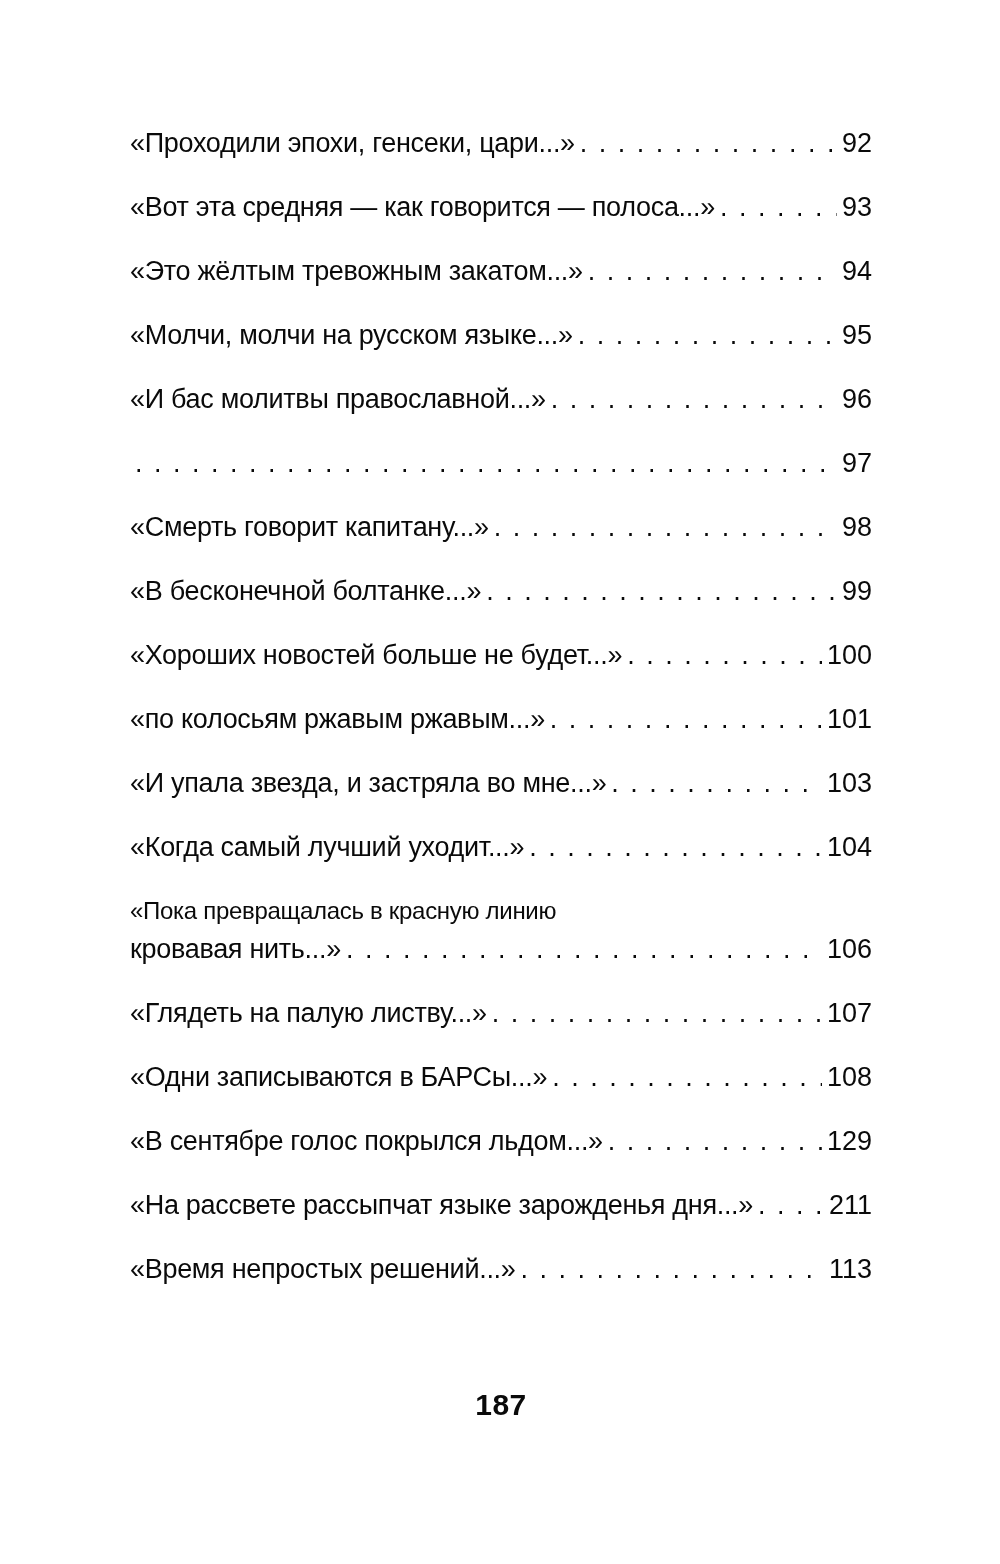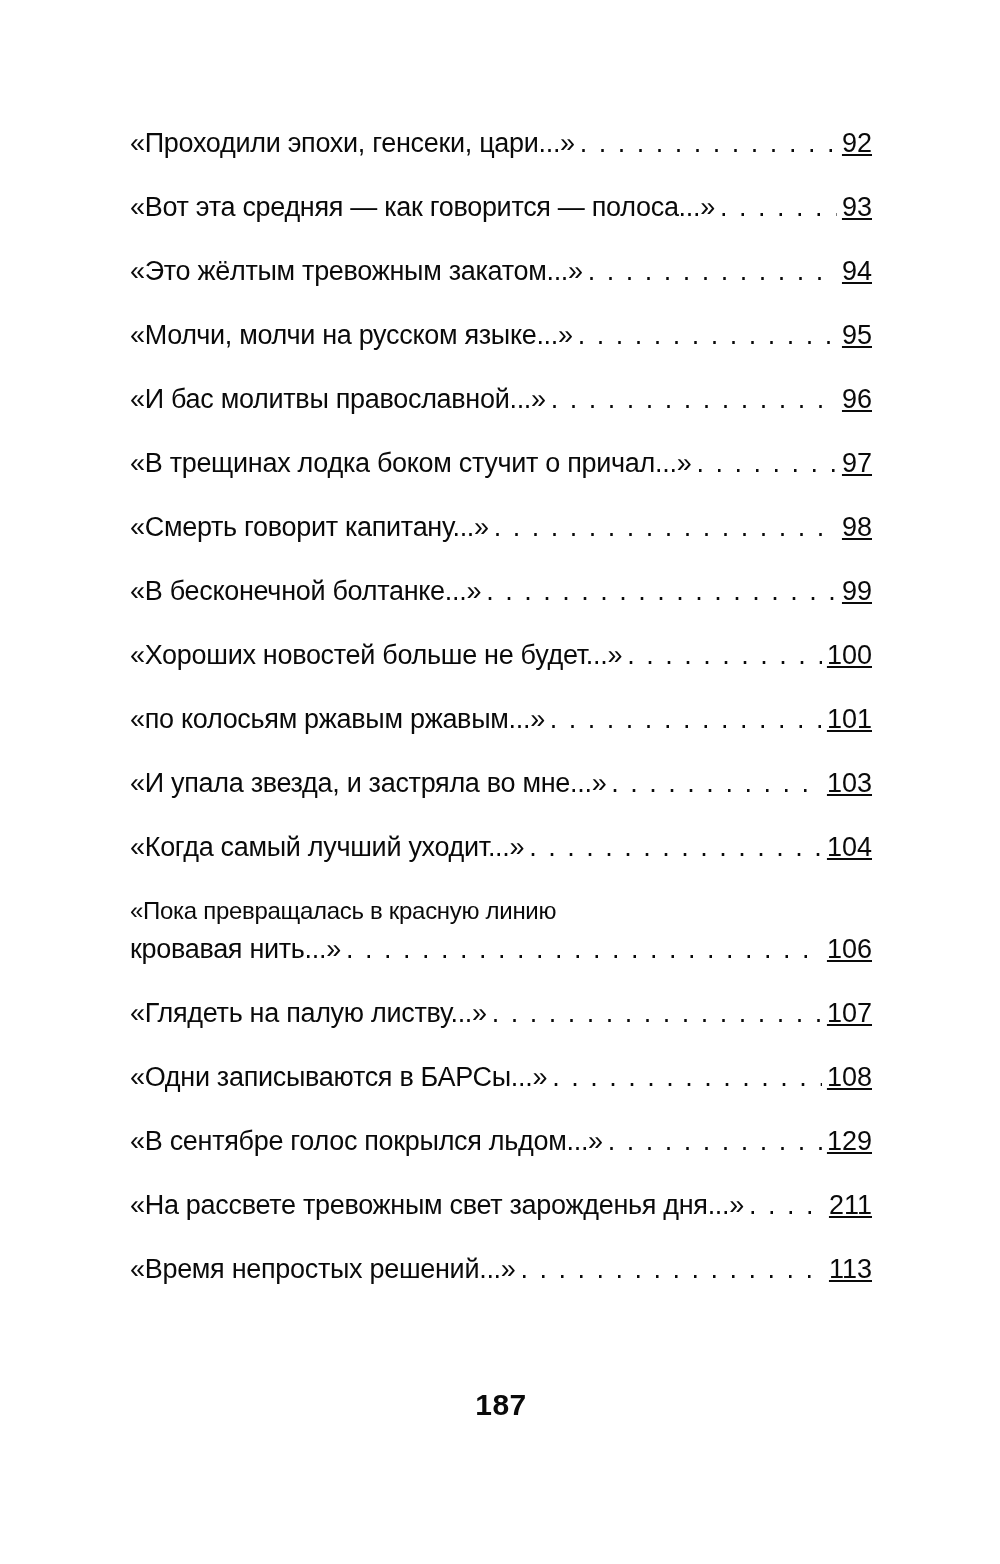--- a/index.html
+++ b/index.html
@@ -39,21 +39,21 @@
     min-width: 0;
     overflow: hidden;
     white-space: nowrap;
     text-align: right;
     margin: 0 5px;
   }
   .leader::after {
     content: ". . . . . . . . . . . . . . . . . . . . . . . . . . . . . . . . . . . . . . . . . . . . . . . . . . . . . . . . . . . .";
     letter-spacing: 2px;
   }
-  .toc-page { flex: 0 0 auto; text-decoration: underline; }
+  .toc-page { flex: 0 0 auto; }
   .folio {
     position: absolute;
     left: 1px; top: 1388px; width: 100%;
     text-align: center;
     font-size: 30px;
     font-weight: 700;
     letter-spacing: 0.5px;
   }
 </style>
 </head>
@@ -91,21 +91,20 @@
       </div>
       <div class="toc-entry">
         <div class="toc-line">
           <span class="toc-title">«И бас молитвы православной...»</span>
           <span class="leader"></span>
           <span class="toc-page">96</span>
         </div>
       </div>
       <div class="toc-entry">
         <div class="toc-line">
-          <span class="toc-title">«В трещинах лодка боком стучит о причал...»</span>
           <span class="leader"></span>
           <span class="toc-page">97</span>
         </div>
       </div>
       <div class="toc-entry">
         <div class="toc-line">
           <span class="toc-title">«Смерть говорит капитану...»</span>
           <span class="leader"></span>
           <span class="toc-page">98</span>
         </div>
@@ -169,21 +168,21 @@
       </div>
       <div class="toc-entry">
         <div class="toc-line">
           <span class="toc-title">«В сентябре голос покрылся льдом...»</span>
           <span class="leader"></span>
           <span class="toc-page">129</span>
         </div>
       </div>
       <div class="toc-entry">
         <div class="toc-line">
-          <span class="toc-title">«На рассвете тревожным свет зарожденья дня...»</span>
+          <span class="toc-title">«На рассвете рассыпчат языке зарожденья дня...»</span>
           <span class="leader"></span>
           <span class="toc-page">211</span>
         </div>
       </div>
       <div class="toc-entry">
         <div class="toc-line">
           <span class="toc-title">«Время непростых решений...»</span>
           <span class="leader"></span>
           <span class="toc-page">113</span>
         </div>

